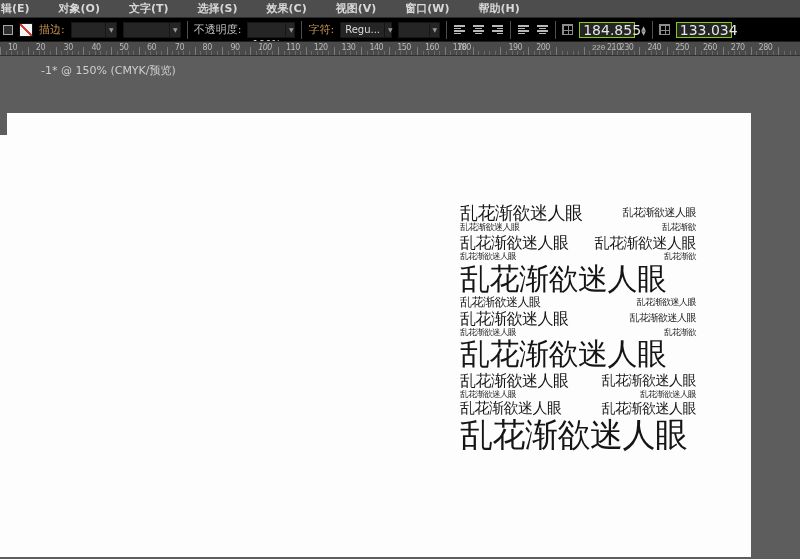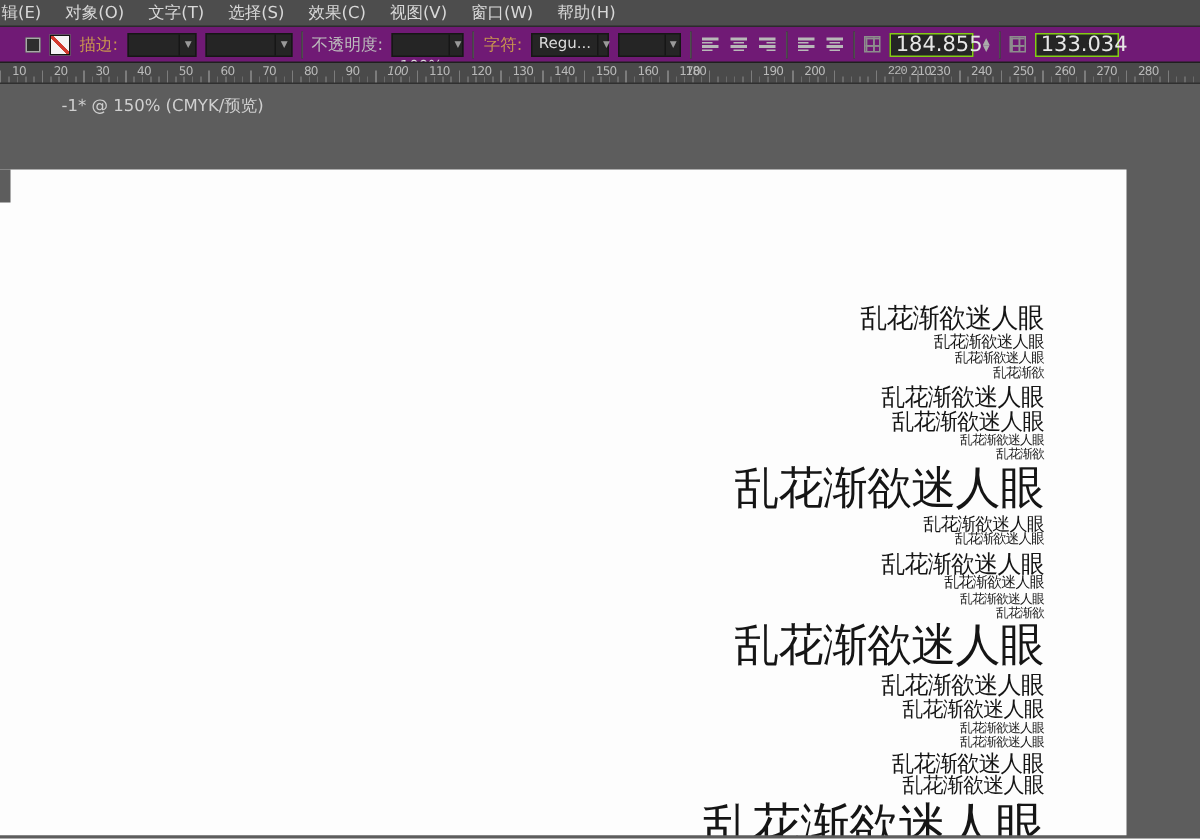--- a/index.html
+++ b/index.html
@@ -2,29 +2,29 @@
 <html><head>
 <meta charset="utf-8">
 <style>
   * { margin:0; padding:0; box-sizing:border-box; }
   html,body { width:800px; height:559px; overflow:hidden; }
   body { font-family:"DejaVu Sans","Liberation Sans",sans-serif; background:#5d5d5d; }
 
   
   .menubar {
     height:18px; background:#4d4d4d; border-bottom:1px solid #2b2b2b;
-    display:flex; align-items:center; gap:0; color:#d8d8d8; font-size:11px;
+    display:flex; align-items:center; gap:13px; color:#d8d8d8; font-size:11px;font-weight:bold;
   }
   .menu-item { padding:0 8px; cursor:default; white-space:nowrap; }
   .menu-item:first-child { padding-left:1px; }
 
   
   .controlbar {
-    height:24px; background:#701a75; border-bottom:1px solid #1f1f1f;
-    display:flex; align-items:center; gap:6px; padding:0 17px;
+    height:24px; background:#000000; border-bottom:1px solid #1f1f1f;
+    display:flex; align-items:center; gap:6px; padding:0 3px;
     color:#c6c6c6; font-size:11px; white-space:nowrap; overflow:hidden;
   }
   .obj-icon { width:10px; height:10px; border:1px solid #a8a8a8; background:#2e2e2e; flex:0 0 auto; }
   .swatch-none {
     width:14px; height:14px; border:1px solid #141414; background:#f4f4f4; flex:0 0 auto;
     background-image:linear-gradient(45deg, transparent 44%, #d23b2f 44%, #d23b2f 56%, transparent 56%);
   }
   .cb-label { color:#c9964f; }
   .cb-label.plain { color:#bdbdbd; }
   .combo {
@@ -76,22 +76,22 @@
   .artboard {
     position:absolute; left:0; top:57px; width:751px; bottom:0;
     background:#fdfdfd;
   }
   .notch { position:absolute; left:0; top:57px; width:7px; height:22px; background:#5d5d5d; }
 
   .textblock {
     position:absolute; left:460px; top:90px; width:236px; color:#151515;
   }
   .trow {
-    display:flex; justify-content:space-between; align-items:flex-end;
-    line-height:1.08; margin-bottom:1px; white-space:nowrap;flex-direction:column;
+    display:flex; justify-content:space-between; align-items:center;
+    line-height:1.08; margin-bottom:1px; white-space:nowrap;
   }
   .trow span { letter-spacing:-0.5px; font-weight:500; }
 </style>
 </head>
 <body>
 
 <div class="menubar">
     <span class="menu-item">辑(E)</span>
     <span class="menu-item">对象(O)</span>
     <span class="menu-item">文字(T)</span>

